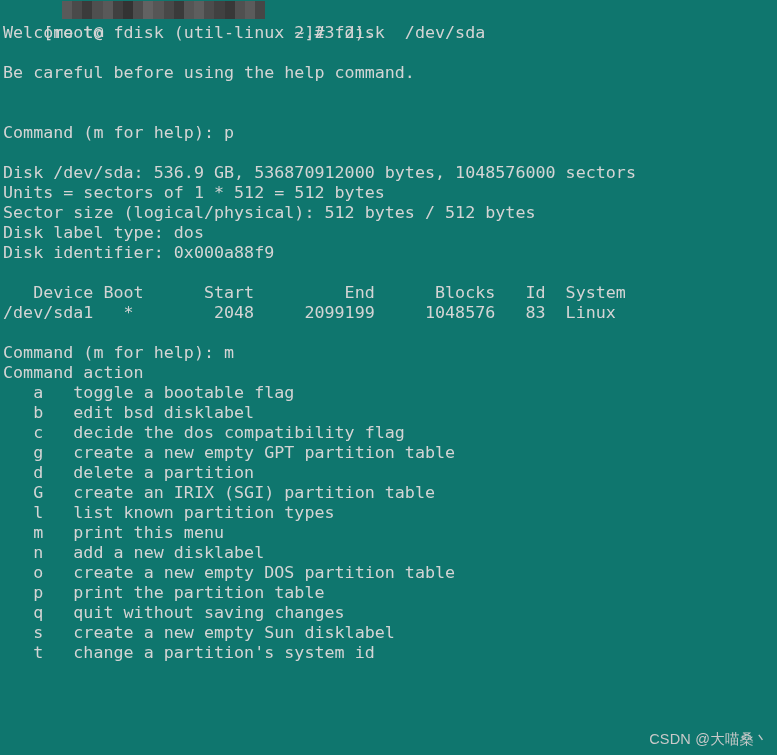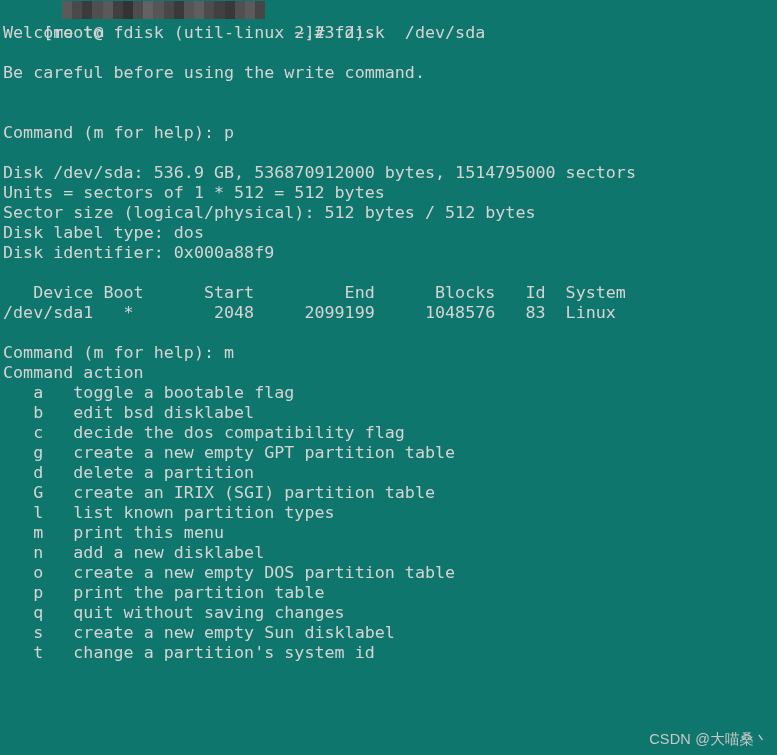--- a/index.html
+++ b/index.html
@@ -71,26 +71,26 @@
 
 <div id="terminal">
 
   <div class="line" id="prompt-line">
     <span>[root@                   ~]# fdisk  /dev/sda</span>
     <span class="redaction" id="redaction-bar"><i style="background: rgb(90, 90, 90);"></i><i style="background: rgb(74, 74, 74);"></i><i style="background: rgb(59, 59, 59);"></i><i style="background: rgb(79, 79, 79);"></i><i style="background: rgb(89, 89, 89);"></i><i style="background: rgb(64, 64, 64);"></i><i style="background: rgb(51, 51, 51);"></i><i style="background: rgb(77, 77, 77);"></i><i style="background: rgb(98, 98, 98);"></i><i style="background: rgb(86, 86, 86);"></i><i style="background: rgb(72, 72, 72);"></i><i style="background: rgb(58, 58, 58);"></i><i style="background: rgb(85, 85, 85);"></i><i style="background: rgb(94, 94, 94);"></i><i style="background: rgb(76, 76, 76);"></i><i style="background: rgb(65, 65, 65);"></i><i style="background: rgb(56, 56, 56);"></i><i style="background: rgb(80, 80, 80);"></i><i style="background: rgb(91, 91, 91);"></i><i style="background: rgb(70, 70, 70);"></i></span>
   </div>
 
   <div class="line">Welcome to fdisk (util-linux 2.23.2).</div>
   <div class="line blank"></div>
-  <div class="line">Be careful before using the write command.</div>
+  <div class="line">Be careful before using the help command.</div>
   <div class="line blank"></div>
   <div class="line blank"></div>
   <div class="line">Command (m for help): p</div>
   <div class="line blank"></div>
-  <div class="line">Disk /dev/sda: 536.9 GB, 536870912000 bytes, 1514795000 sectors</div>
+  <div class="line">Disk /dev/sda: 536.9 GB, 536870912000 bytes, 1048576000 sectors</div>
   <div class="line">Units = sectors of 1 * 512 = 512 bytes</div>
   <div class="line">Sector size (logical/physical): 512 bytes / 512 bytes</div>
   <div class="line">Disk label type: dos</div>
   <div class="line">Disk identifier: 0x000a88f9</div>
   <div class="line blank"></div>
   <div class="line">   Device Boot      Start         End      Blocks   Id  System</div>
   <div class="line">/dev/sda1   *        2048     2099199     1048576   83  Linux</div>
   <div class="line blank"></div>
   <div class="line">Command (m for help): m</div>
   <div class="line">Command action</div>

